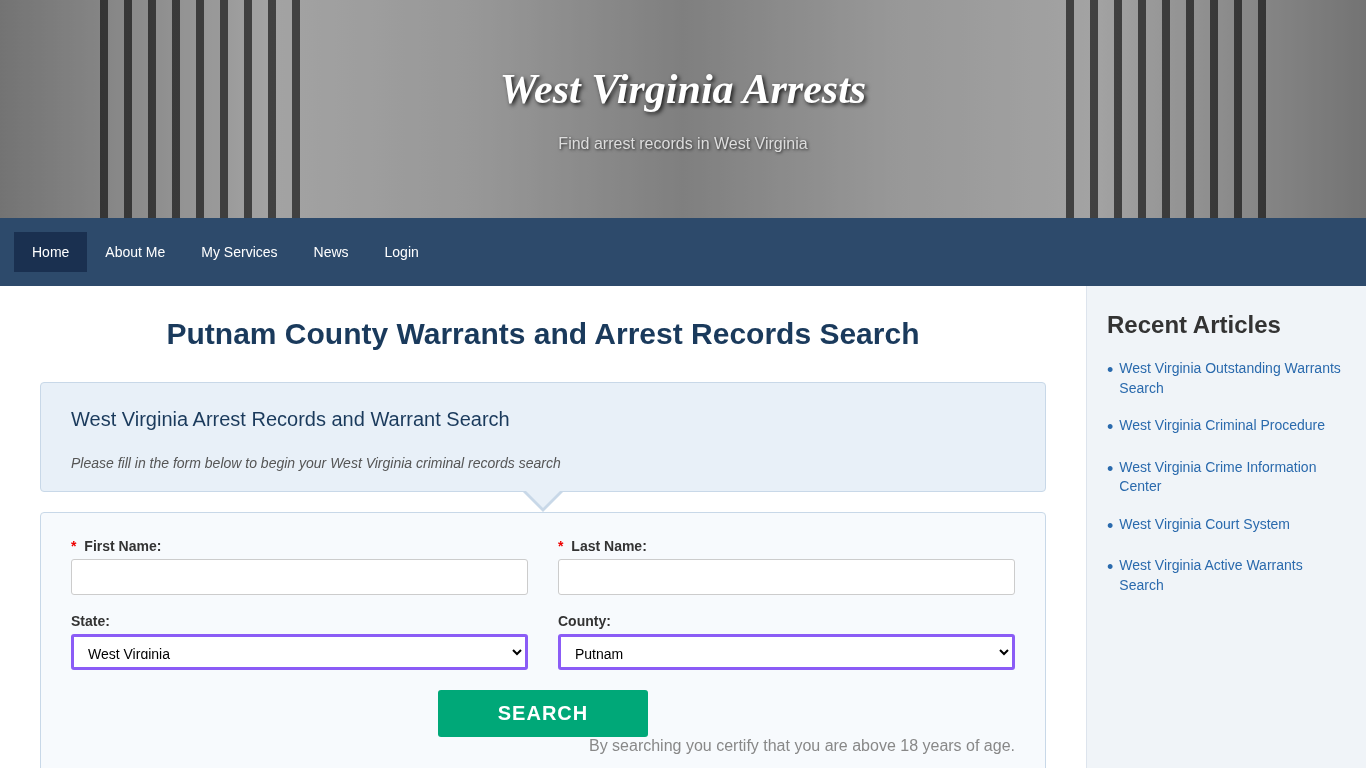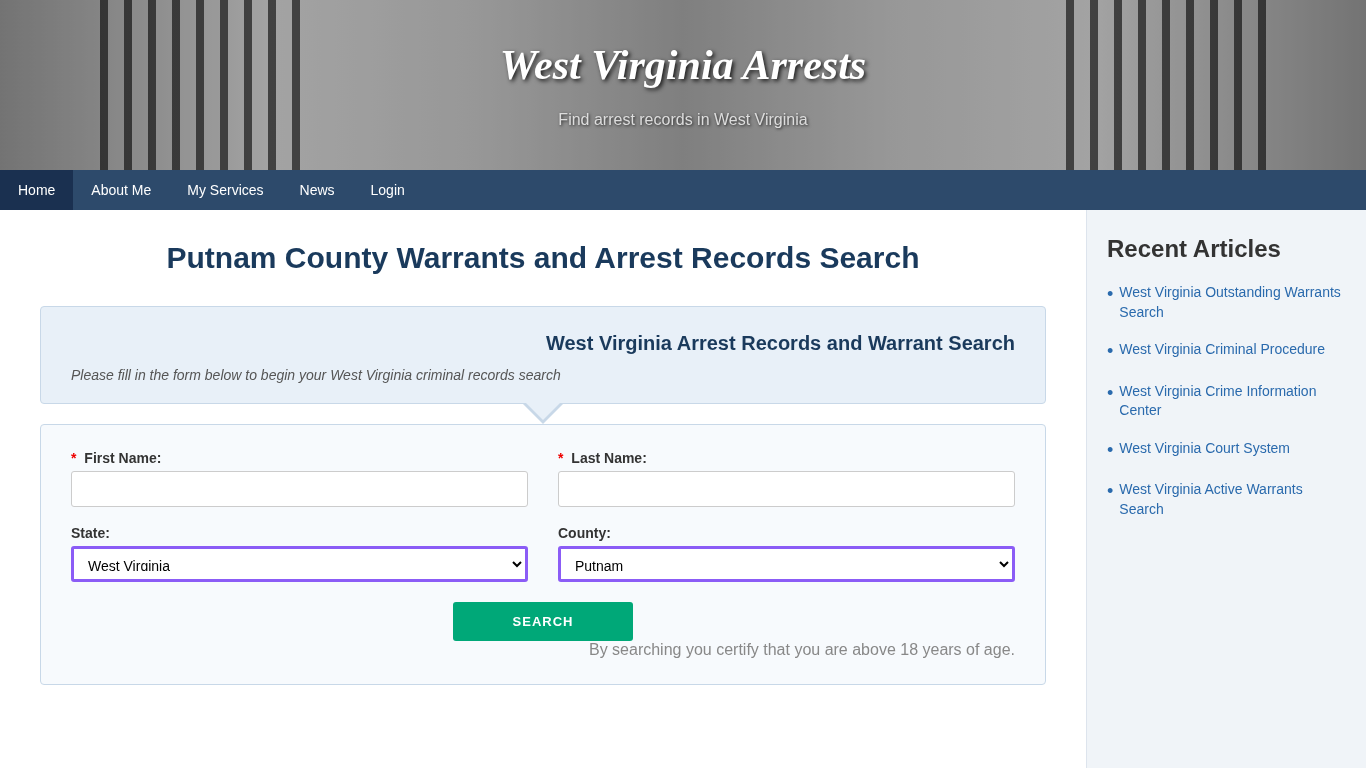--- a/index.html
+++ b/index.html
@@ -2,21 +2,21 @@
 <html><head>
   <meta charset="utf-8">
   <style>
     * { margin: 0; padding: 0; box-sizing: border-box; }
     body { font-family: Arial, sans-serif; background: #f0f0f0; }
 
     
     .header-banner {
       position: relative;
       width: 100%;
-      height: 170px;
+      height: 218px;
       background: #444;
       overflow: hidden;
       display: flex;
       align-items: center;
       justify-content: center;
     }
     .header-banner-bg {
       position: absolute;
       inset: 0;
       background: linear-gradient(to right,
@@ -71,21 +71,21 @@
 
     
     nav {
       background: #2d4a6b;
       width: 100%;
     }
     nav ul {
       list-style: none;
       display: flex;
       align-items: stretch;
-      padding: 0;
+      padding: 14px;
       margin: 0;
     }
     nav ul li a {
       display: block;
       padding: 12px 18px;
       color: #fff;
       text-decoration: none;
       font-size: 14px;
       font-weight: 500;
     }
@@ -122,24 +122,23 @@
     .search-box-wrapper {
       border: 1px solid #c8d8e8;
       border-radius: 4px;
       background: #e8f0f8;
       padding: 25px 30px 20px;
       margin-bottom: 0;
       position: relative;
     }
     .search-box-title {
       font-size: 20px;
-      font-weight: bold;
+      font-weight: normal;
       color: #1a3a5c;
-      margin-bottom: 12px;
-      text-align: right;
+      margin-bottom: 24px;
     }
     .search-box-subtitle {
       font-size: 14px;
       font-style: italic;
       color: #555;
     }
 
     
     .arrow-down {
       width: 0;
@@ -212,21 +211,21 @@
 
     .search-btn-row {
       text-align: center;
       margin-top: 20px;
     }
     .search-btn {
       background: #00a878;
       color: #fff;
       border: none;
       padding: 12px 60px;
-      font-size: 13px;
+      font-size: 20px;
       font-weight: bold;
       letter-spacing: 1px;
       border-radius: 3px;
       cursor: pointer;
     }
 
     .form-disclaimer {
       font-size: 16px;
       color: #888;
       text-align: right;

